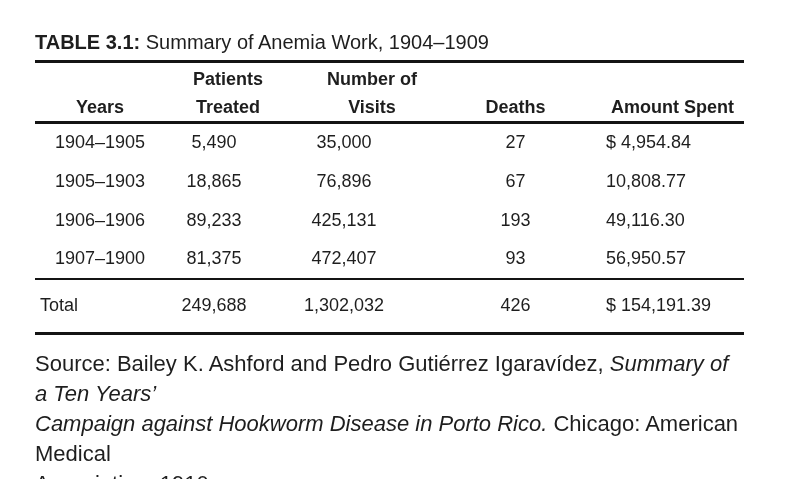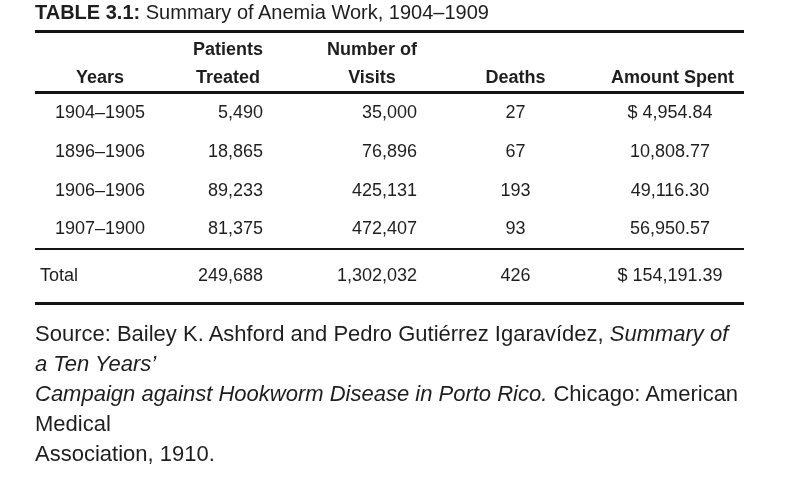--- a/index.html
+++ b/index.html
@@ -10,21 +10,21 @@
   *{margin:0;padding:0;box-sizing:border-box;}
   html,body{background:var(--background);}
   body{
     width:791px;height:479px;overflow:hidden;
     font-family:"Liberation Sans","DejaVu Sans",sans-serif;
     color:var(--text);
   }
   .page{width:791px;height:479px;padding-left:35px;padding-right:47px;}
 
   .title{
-    margin-bottom:6px;
+    margin-top:30px;margin-bottom:6px;
     font-size:20px;line-height:24px;color:var(--text);
   }
   .title .bold{font-weight:700;}
 
   table.data-table{
     width:709px;table-layout:fixed;border-collapse:collapse;
     border-top:3px solid var(--rule);
     border-bottom:3px solid var(--rule);
     font-size:18px;color:var(--text);
   }
@@ -36,23 +36,23 @@
   .h-line{height:28px;line-height:28px;white-space:nowrap;}
   th.c-years{text-align:center;}
   th.c-pat,th.c-vis{text-align:right;padding-right:8px;}
   th.c-dea{text-align:center;}
   th.c-amt{text-align:right;padding-right:10px;}
 
   td{vertical-align:middle;white-space:nowrap;}
   tr.data-row td{height:39px;}
   tr.total-row td{height:55px;border-top:2px solid var(--rule);}
   td.c-years{text-align:center;}
-  td.c-pat,td.c-vis{text-align:right;padding-right:8px;}
+  td.c-pat,td.c-vis{text-align:center;padding-right:8px;}
   td.c-dea{text-align:center;}
-  td.c-amt{text-align:center;padding-right:10px;}
+  td.c-amt{text-align:left;padding-right:10px;}
   td.total-label{text-align:left;padding-left:5px;}
 
   .source{
     margin-top:14px;
     font-size:22px;line-height:30px;color:var(--text);
   }
   .source i{font-style:italic;}
 </style>
 </head>
 <body>
@@ -90,21 +90,21 @@
     </thead>
     <tbody>
       <tr class="data-row">
         <td class="c-years">1904–1905</td>
         <td class="c-pat">5,490</td>
         <td class="c-vis">35,000</td>
         <td class="c-dea">27</td>
         <td class="c-amt">$ 4,954.84</td>
       </tr>
       <tr class="data-row">
-        <td class="c-years">1896–1906</td>
+        <td class="c-years">1905–1903</td>
         <td class="c-pat">18,865</td>
         <td class="c-vis">76,896</td>
         <td class="c-dea">67</td>
         <td class="c-amt">10,808.77</td>
       </tr>
       <tr class="data-row">
         <td class="c-years">1906–1906</td>
         <td class="c-pat">89,233</td>
         <td class="c-vis">425,131</td>
         <td class="c-dea">193</td>

